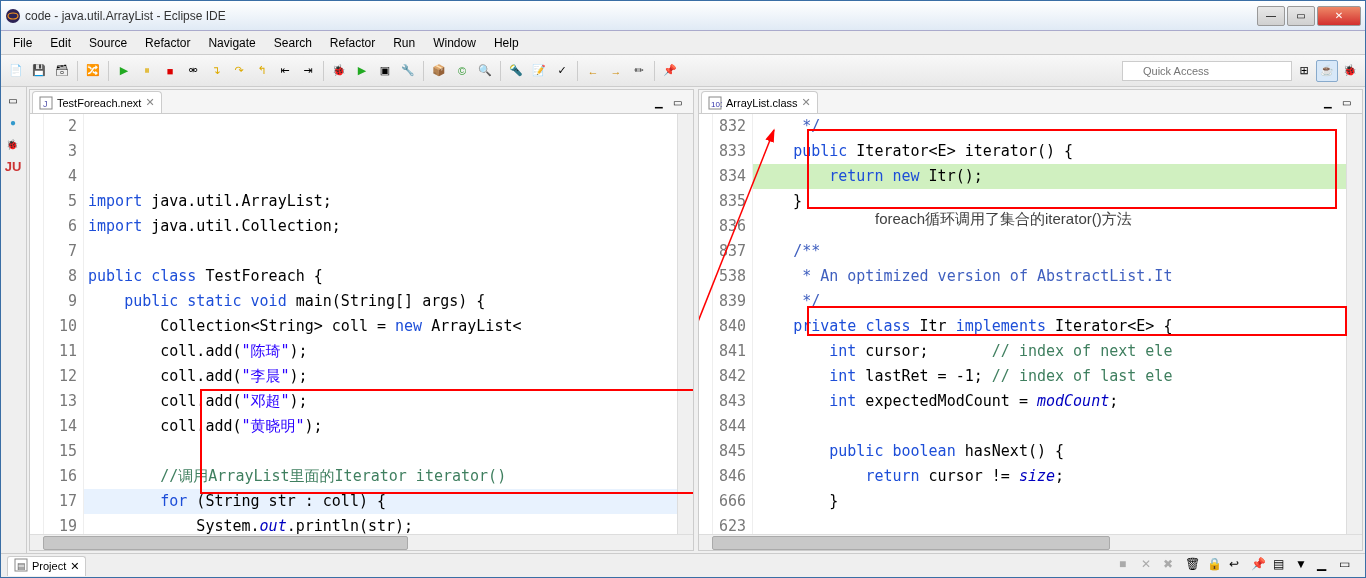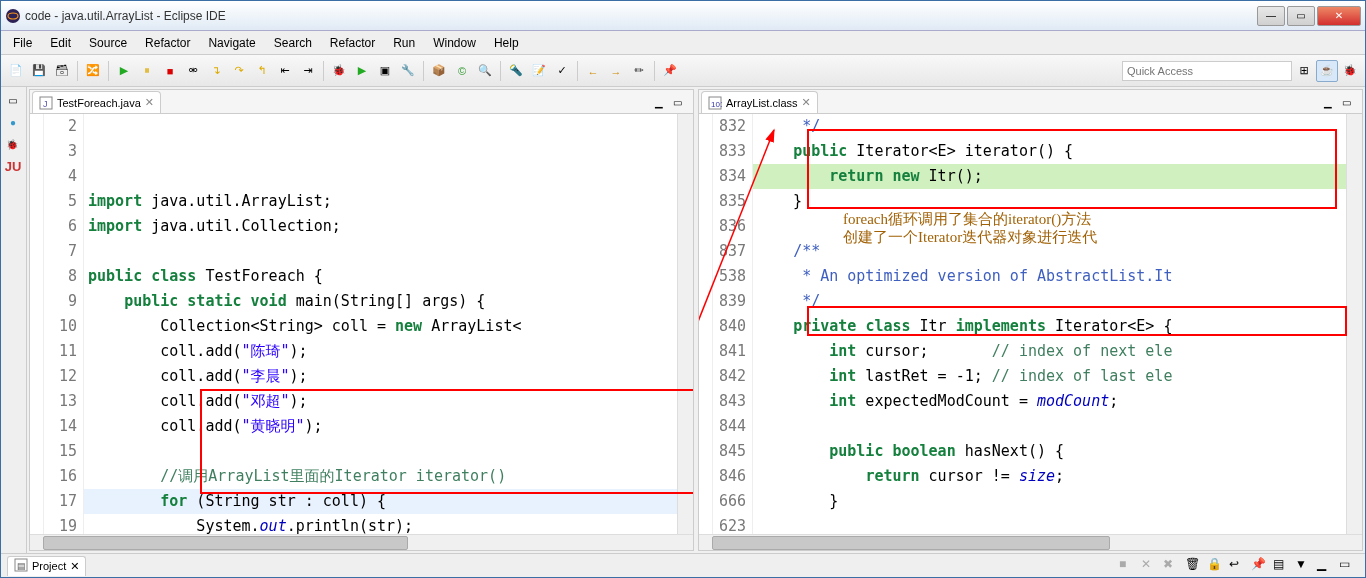--- a/index.html
+++ b/index.html
@@ -10,44 +10,44 @@
 .titlebar .title { flex: 1; color: #333; }
 .titlebar .winbtns { display: flex; gap: 2px; }
 .titlebar .winbtn { width: 28px; height: 20px; background: linear-gradient(#e8e8e8,#d0d0d0); border: 1px solid #999; border-radius: 2px; display: flex; align-items: center; justify-content: center; font-size: 10px; }
 .titlebar .winbtn.close { background: linear-gradient(#e86,#d32f2f); color: #fff; width: 44px; }
 .menubar { height: 24px; background: #efefef; display: flex; align-items: center; padding: 0 4px; gap: 2px; border-bottom: 1px solid #ccc; }
 .menubar .menu-item { padding: 2px 8px; cursor: default; }
 .toolbar { height: 32px; background: linear-gradient(#f8f8f8,#e8e8e8); display: flex; align-items: center; padding: 0 4px; gap: 1px; border-bottom: 1px solid #ccc; }
 .toolbar .tbtn { width: 22px; height: 22px; display: inline-flex; align-items: center; justify-content: center; border-radius: 2px; font-size: 11px; }
 .toolbar .sep { width: 1px; height: 20px; background: #ccc; margin: 0 3px; }
 .toolbar .qa { margin-left: auto; }
-.toolbar .qa input { width: 170px; height: 20px; border: 1px solid #ccc; padding: 0 4px; font-size: 11px; }
+.toolbar .qa input { width: 170px; height: 20px; border: 1px solid #ccc; padding: 0 20px; font-size: 11px; }
 .main { flex: 1; display: flex; overflow: hidden; }
 .left-trim { width: 26px; background: #efefef; border-right: 1px solid #ccc; display: flex; flex-direction: column; padding: 4px 2px; gap: 4px; }
 .left-trim .trim-btn { width: 20px; height: 18px; display: flex; align-items: center; justify-content: center; font-size: 10px; }
 .editors-area { flex: 1; display: flex; }
 .editor-pane { flex: 1; display: flex; flex-direction: column; border: 1px solid #ccc; margin: 2px; background: #fff; overflow: hidden; position: relative; }
 .tabbar { height: 24px; background: #f5f5f5; display: flex; align-items: flex-end; padding: 0 2px; border-bottom: 1px solid #ccc; }
 .tab { height: 22px; display: flex; align-items: center; padding: 0 6px; background: #fff; border: 1px solid #ccc; border-bottom: none; border-radius: 4px 4px 0 0; font-size: 11px; gap: 4px; }
 .tab .tab-icon { width: 14px; height: 14px; display: inline-flex; align-items: center; justify-content: center; }
 .tab .tab-close { font-size: 11px; color: #888; }
 .code-area { flex: 1; display: flex; overflow: hidden; position: relative; }
 .gutter { width: 40px; background: #fff; border-right: 1px solid #eee; font-family: Consolas, monospace; font-size: 15px; color: #787878; text-align: right; padding-right: 6px; line-height: 25px; }
 .marker-col { width: 14px; background: #fff; border-right: 1px solid #eee; position: relative; }
 .code-content { flex: 1; font-family: Consolas, monospace; font-size: 15px; line-height: 25px; white-space: pre; position: relative; overflow: hidden; }
 .code-content .line { height: 25px; padding: 0 4px; }
 .code-content .line.hl { background: #e8f2fe; }
 .code-content .line.hl-green { background: #d0f0c0; }
-.kw { color: #15803d; font-weight: bold; }
+.kw { color: #1d4ed8; font-weight: normal; }
 .cmt { color: #3f7f5f; }
 .doc { color: #3f5fbf; }
 .str { color: #2a00ff; }
 .it { font-style: italic; color: #0000c0; }
 .red-box { position: absolute; border: 2px solid #f00; pointer-events: none; }
-.anno1 { position: absolute; color: #a16207; font-size: 15px; font-family: Liberation Serif, serif; line-height: 18px; }
+.anno1 { position: absolute; color: #404040; font-size: 15px; font-family: Liberation Sans, sans-serif; line-height: 18px; margin-left: 32px; }
 .vscroll { width: 16px; background: #f0f0f0; border-left: 1px solid #ddd; }
 .hscroll { height: 16px; background: #f0f0f0; border-top: 1px solid #ddd; display: flex; }
 .hscroll .thumb { height: 14px; background: #c8c8c8; border: 1px solid #aaa; border-radius: 2px; margin: 1px; }
 .bottom { height: 24px; background: #efefef; border-top: 1px solid #ccc; display: flex; align-items: center; padding: 0 6px; }
 .bottom .tab2 { height: 20px; display: flex; align-items: center; padding: 0 6px; gap: 4px; background: #fff; border: 1px solid #ccc; border-bottom: none; border-radius: 3px 3px 0 0; font-size: 11px; }
 .bottom .right-icons { margin-left: auto; display: flex; gap: 2px; }
 .bottom .right-icons .tbtn { width: 20px; height: 18px; }
 .arrow { position: absolute; pointer-events: none; }
 .tab-toolbar { margin-left:auto; display:flex; gap:2px; padding-right:2px; }
 .tab-toolbar .tbtn { width:16px;height:16px;font-size:10px; }
@@ -139,21 +139,21 @@
 
       <div class="editor-pane">
         <div class="tabbar">
           <div class="tab">
             <span class="tab-icon">
               <svg width="14" height="14">
                   <rect x="1" y="1" width="12" height="12" fill="#fff" stroke="#888"></rect>
                   <text x="4" y="11" font-size="9" fill="#55a">J</text>
                 </svg>
             </span>
-            <span>TestForeach.java</span>
+            <span>TestForeach.next</span>
             <span class="tab-close">✕</span>
           </div>
           <div class="tab-toolbar">
             <span class="tbtn">▁</span>
             <span class="tbtn">▭</span>
           </div>
         </div>
         <div class="code-area">
           <div class="marker-col"></div>
           <div class="gutter" id="gutter-left">
@@ -225,21 +225,20 @@
               <div>623</div>
             </div>
           <div class="code-content" id="code-right"><div class="line"><span class="doc">     */</span></div><div class="line">    <span class="kw">public</span> Iterator&lt;E&gt; iterator() {</div><div class="line hl-green">        <span class="kw">return</span> <span class="kw">new</span> Itr();</div><div class="line">    }</div><div class="line">&nbsp;</div><div class="line">    <span class="doc">/**</span></div><div class="line"><span class="doc">     * An optimized version of AbstractList.It</span></div><div class="line"><span class="doc">     */</span></div><div class="line">    <span class="kw">private</span> <span class="kw">class</span> Itr <span class="kw">implements</span> Iterator&lt;E&gt; {</div><div class="line">        <span class="kw">int</span> cursor;       <span class="cmt">// index of next ele</span></div><div class="line">        <span class="kw">int</span> lastRet = -1; <span class="cmt">// index of last ele</span></div><div class="line">        <span class="kw">int</span> expectedModCount = <span class="it">modCount</span>;</div><div class="line">&nbsp;</div><div class="line">        <span class="kw">public</span> <span class="kw">boolean</span> hasNext() {</div><div class="line">            <span class="kw">return</span> cursor != <span class="it">size</span>;</div><div class="line">        }</div><div class="line">&nbsp;</div></div>
           <div class="vscroll"></div>
 
           <div class="red-box" style="left:108px; top:15px; width:530px; height:80px;"></div>
           <div class="red-box" style="left:108px; top:192px; width:540px; height:30px;"></div>
 
           <div class="anno1" style="left:144px; top:96px;">
             <div>foreach循环调用了集合的iterator()方法</div>
-            <div>创建了一个Iterator迭代器对象进行迭代</div>
           </div>
         </div>
         <div class="hscroll">
           <div class="thumb" style="width:60%;margin-left:2%"></div>
         </div>
 
         <svg class="arrow" style="left:-40px;top:30px;width:130px;height:300px">
           <defs>
               <marker id="ah" markerWidth="10" markerHeight="10" refX="8" refY="3" orient="auto">
                 <path d="M0,0 L0,6 L9,3 z" fill="#f00"></path>

